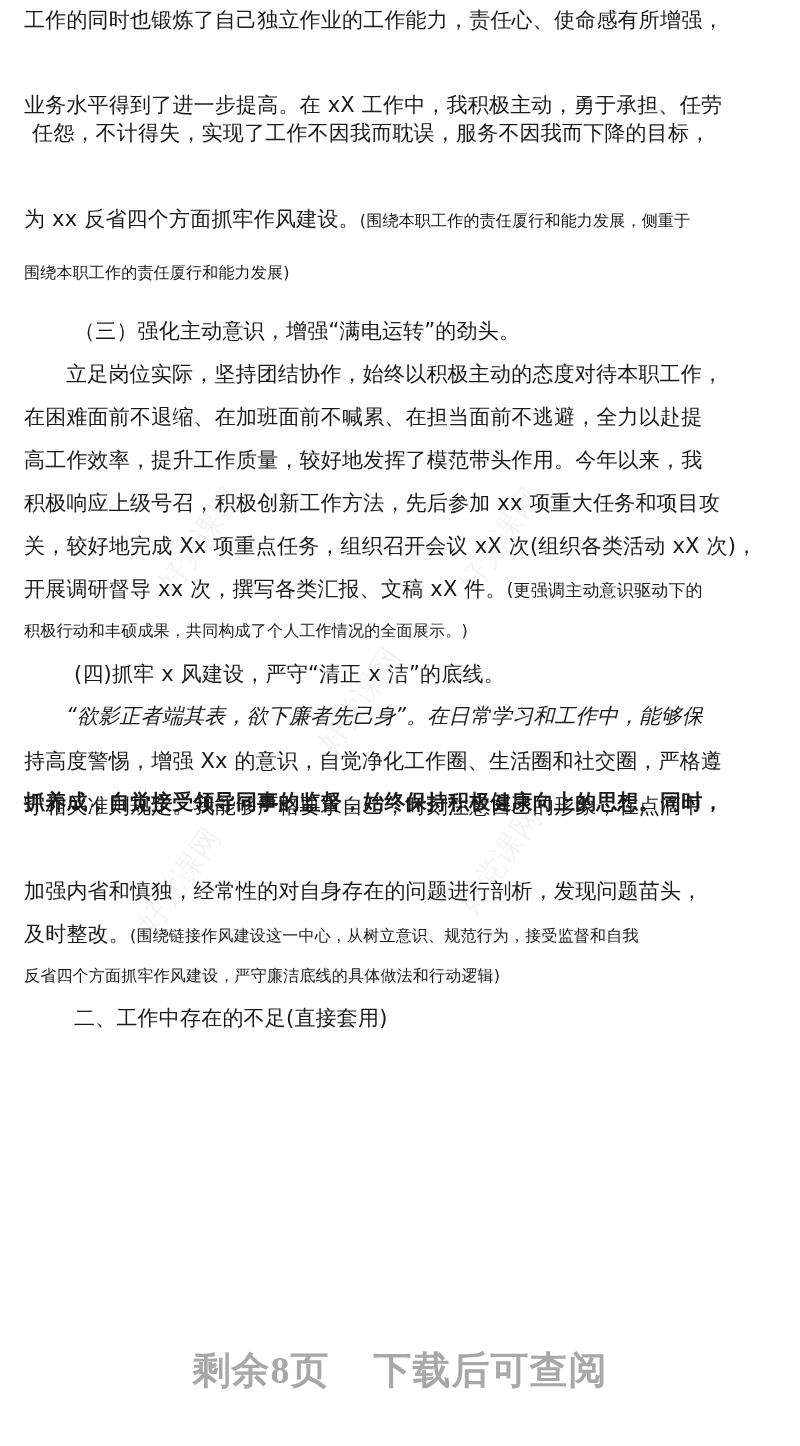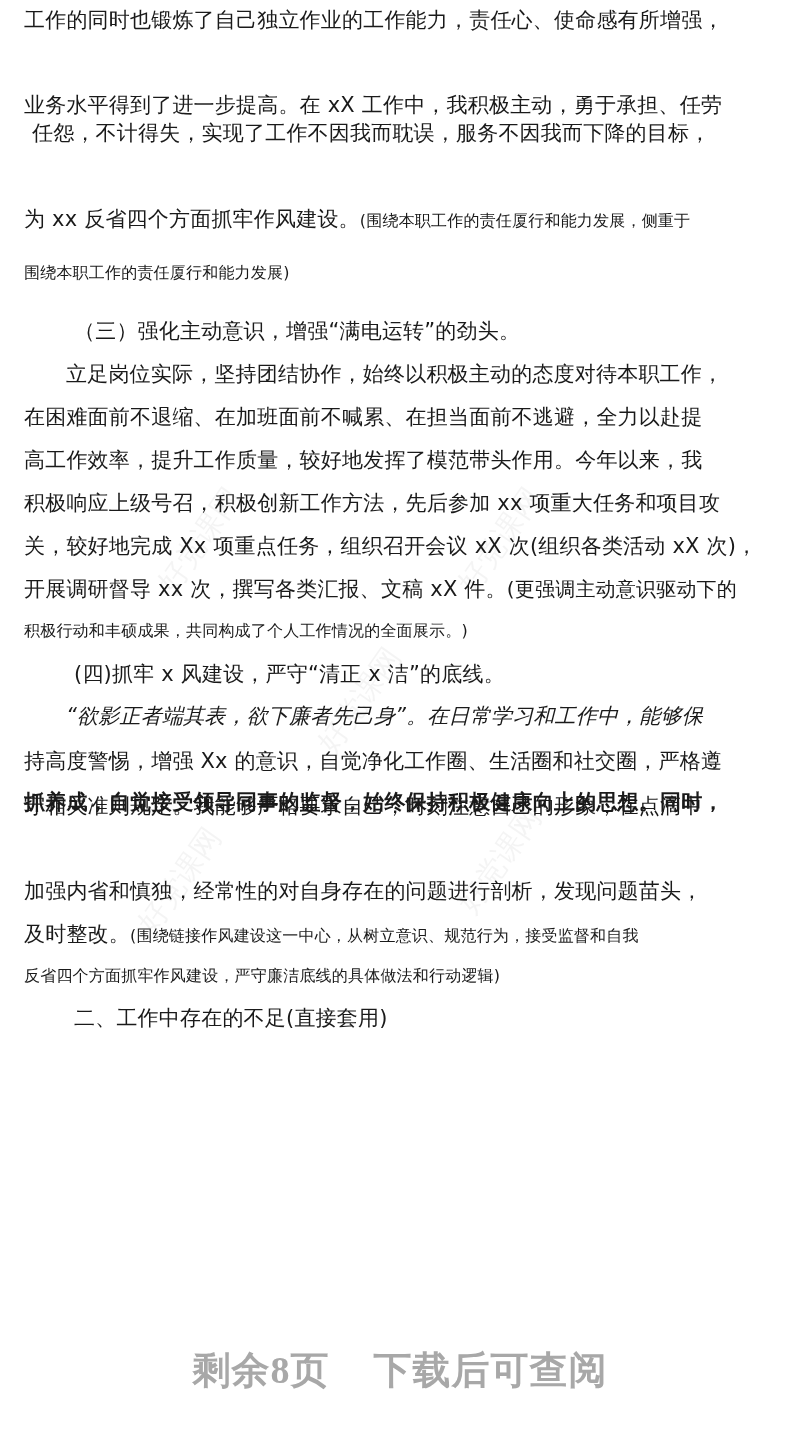--- a/index.html
+++ b/index.html
@@ -32,21 +32,21 @@
       <div class="line" style="top: 91px;"><span>业务水平得到了进一步提高。在 xX 工作中，我积极主动，勇于承担、任劳</span></div>
       <div class="line" style="top: 119px; margin-left: 8px;"><span>任怨，不计得失，实现了工作不因我而耽误，服务不因我而下降的目标，</span></div>
       <div class="line" style="top: 205px;"><span>为 xx 反省四个方面抓牢作风建设。</span><span style="font-size: 16px;">(围绕本职工作的责任厦行和能力发展，侧重于</span></div>
       <div class="line small" style="top: 259px;"><span>围绕本职工作的责任厦行和能力发展)</span></div>
       <div class="line heading" style="top: 317px;"><span>（三）强化主动意识，增强“满电运转”的劲头。</span></div>
       <div class="line indent" style="top: 360px;"><span>立足岗位实际，坚持团结协作，始终以积极主动的态度对待本职工作，</span></div>
       <div class="line" style="top: 403px;"><span>在困难面前不退缩、在加班面前不喊累、在担当面前不逃避，全力以赴提</span></div>
       <div class="line" style="top: 446px; font-family: Liberation Serif, serif;"><span>高工作效率，提升工作质量，较好地发挥了模范带头作用。今年以来，我</span></div>
       <div class="line" style="top: 489px;"><span>积极响应上级号召，积极创新工作方法，先后参加 xx 项重大任务和项目攻</span></div>
       <div class="line" style="top: 532px;"><span>关，较好地完成 Xx 项重点任务，组织召开会议 xX 次(组织各类活动 xX 次)，</span></div>
-      <div class="line" style="top: 575px;"><span>开展调研督导 xx 次，撰写各类汇报、文稿 xX 件。</span><span style="font-size: 20px;">(更强调主动意识驱动下的</span></div>
+      <div class="line" style="top: 575px;"><span>开展调研督导 xx 次，撰写各类汇报、文稿 xX 件。</span><span style="font-size: 17px;">(更强调主动意识驱动下的</span></div>
       <div class="line small" style="top: 617px;"><span>积极行动和丰硕成果，共同构成了个人工作情况的全面展示。)</span></div>
       <div class="line heading" style="top: 660px;"><span>(四)抓牢 x 风建设，严守“清正 x 洁”的底线。</span></div>
       <div class="line indent" style="top: 702px; font-style: italic;"><span>“欲影正者端其表，欲下廉者先己身”。在日常学习和工作中，能够保</span></div>
       <div class="line" style="top: 747px;"><span>持高度警惕，增强 Xx 的意识，自觉净化工作圈、生活圈和社交圈，严格遵</span></div>
       <div class="line" style="top: 792px;"><span>守相关准则规定。我能够严格要求自己，时刻注意自己的形象，在点滴中</span></div>
       <div class="line" style="top: 788px; font-weight: bold;"><span>抓养成，自觉接受领导同事的监督，始终保持积极健康向上的思想。同时，</span></div>
       <div class="line" style="top: 877px;"><span>加强内省和慎独，经常性的对自身存在的问题进行剖析，发现问题苗头，</span></div>
       <div class="line" style="top: 920px;"><span>及时整改。</span><span style="font-size: 16px;">(围绕链接作风建设这一中心，从树立意识、规范行为，接受监督和自我</span></div>
       <div class="line small" style="top: 962px;"><span>反省四个方面抓牢作风建设，严守廉洁底线的具体做法和行动逻辑)</span></div>
       <div class="line heading" style="top: 1004px;"><span>二、工作中存在的不足(直接套用)</span></div>

